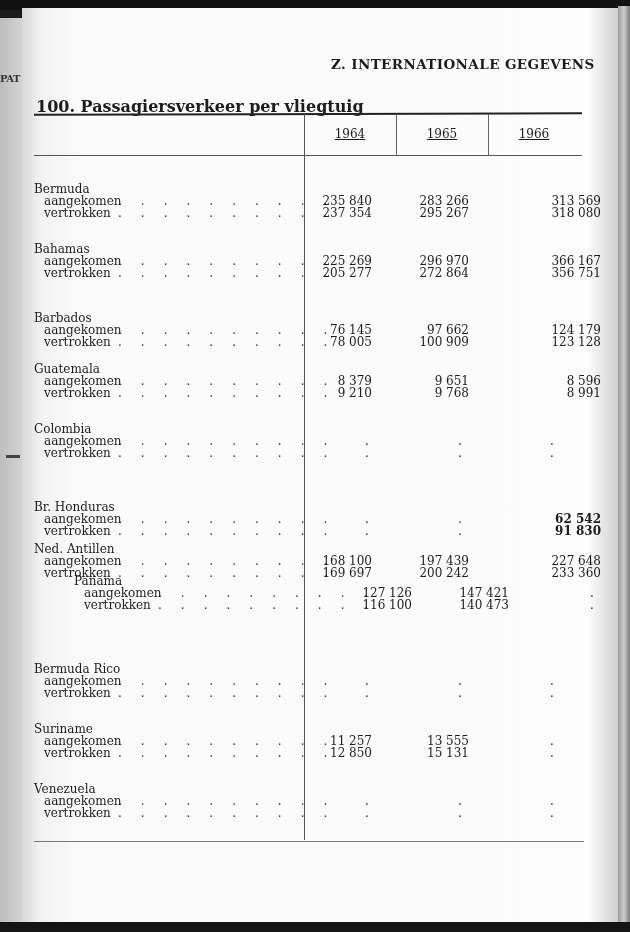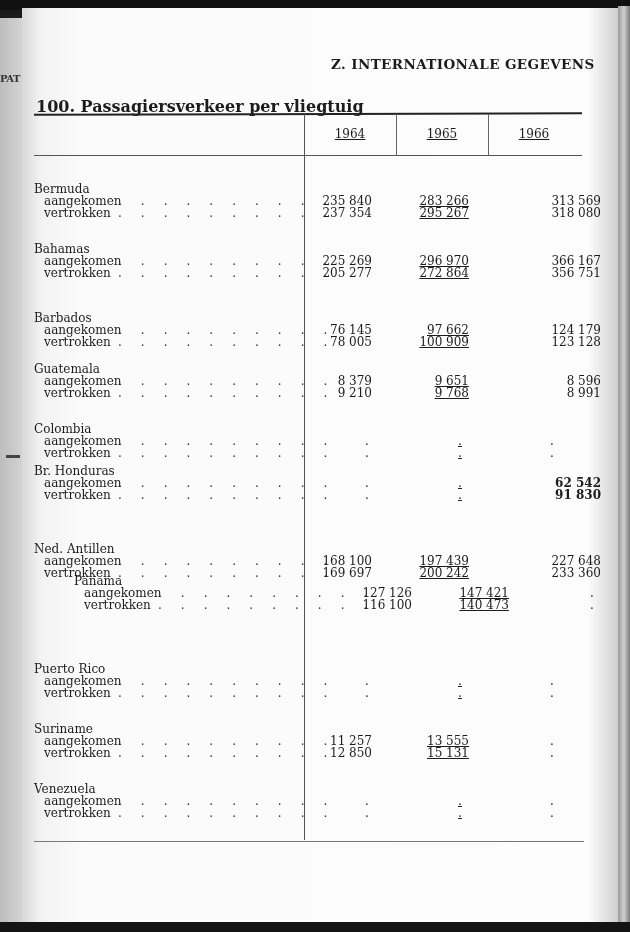--- a/index.html
+++ b/index.html
@@ -47,21 +47,21 @@
   .sub { position: absolute; left: 10px; font-size: 12px; white-space: nowrap; }
   .sub.arr { top: 12px; }
   .sub.dep { top: 24px; }
   .leader { position: absolute; left: 84px; font-size: 12px; letter-spacing: 7.6px; color: #333; white-space: nowrap; }
   .leader.arr { top: 12px; }
   .leader.dep { top: 24px; }
   .val { position: absolute; font-size: 12px; text-align: right; width: 70px; white-space: nowrap; }
   .val.arr { top: 12px; }
   .val.dep { top: 24px; }
   .val.c1 { left: 268px; }
-  .val.c2 { left: 365px; text-decoration: underline; }
+  .val.c2 { left: 365px; }
   .val.c3 { left: 497px; }
   .val.bold { font-weight: bold; }
   .val.dot { text-align: center; width: 10px; }
   .val.dot.c1 { left: 328px; }
   .val.dot.c2 { left: 421px; }
   .val.dot.c3 { left: 513px; }
 
   .page-number { position: absolute; left: 562px; top: 941px; font-size: 16px; text-align: right; }
 </style>
 </head>
@@ -148,21 +148,21 @@
       <span class="sub dep">vertrokken</span>
       <span class="leader arr">. . . . . . . . . .</span>
       <span class="leader dep">. . . . . . . . . .</span>
       <span class="val arr c1 dot">.</span>
       <span class="val arr c2 dot">.</span>
       <span class="val arr c3 dot">.</span>
       <span class="val dep c1 dot">.</span>
       <span class="val dep c2 dot">.</span>
       <span class="val dep c3 dot">.</span>
     </div>
-    <div class="group" style="top: 464px;">
+    <div class="group" style="top: 500px;">
       <span class="country">Br.  Honduras</span>
       <span class="sub arr">aangekomen</span>
       <span class="sub dep">vertrokken</span>
       <span class="leader arr">. . . . . . . . . .</span>
       <span class="leader dep">. . . . . . . . . .</span>
       <span class="val arr c1 dot">.</span>
       <span class="val arr c2 dot">.</span>
       <span class="val arr c3 bold">62 542</span>
       <span class="val dep c1 dot">.</span>
       <span class="val dep c2 dot">.</span>
@@ -188,21 +188,21 @@
       <span class="leader arr">. . . . . . . . . .</span>
       <span class="leader dep">. . . . . . . . . .</span>
       <span class="val arr c1">127 126</span>
       <span class="val arr c2">147 421</span>
       <span class="val arr c3 dot">.</span>
       <span class="val dep c1">116 100</span>
       <span class="val dep c2">140 473</span>
       <span class="val dep c3 dot">.</span>
     </div>
     <div class="group" style="top: 662px;">
-      <span class="country">Puerto  Rico</span>
+      <span class="country">Bermuda  Rico</span>
       <span class="sub arr">aangekomen</span>
       <span class="sub dep">vertrokken</span>
       <span class="leader arr">. . . . . . . . . .</span>
       <span class="leader dep">. . . . . . . . . .</span>
       <span class="val arr c1 dot">.</span>
       <span class="val arr c2 dot">.</span>
       <span class="val arr c3 dot">.</span>
       <span class="val dep c1 dot">.</span>
       <span class="val dep c2 dot">.</span>
       <span class="val dep c3 dot">.</span>

